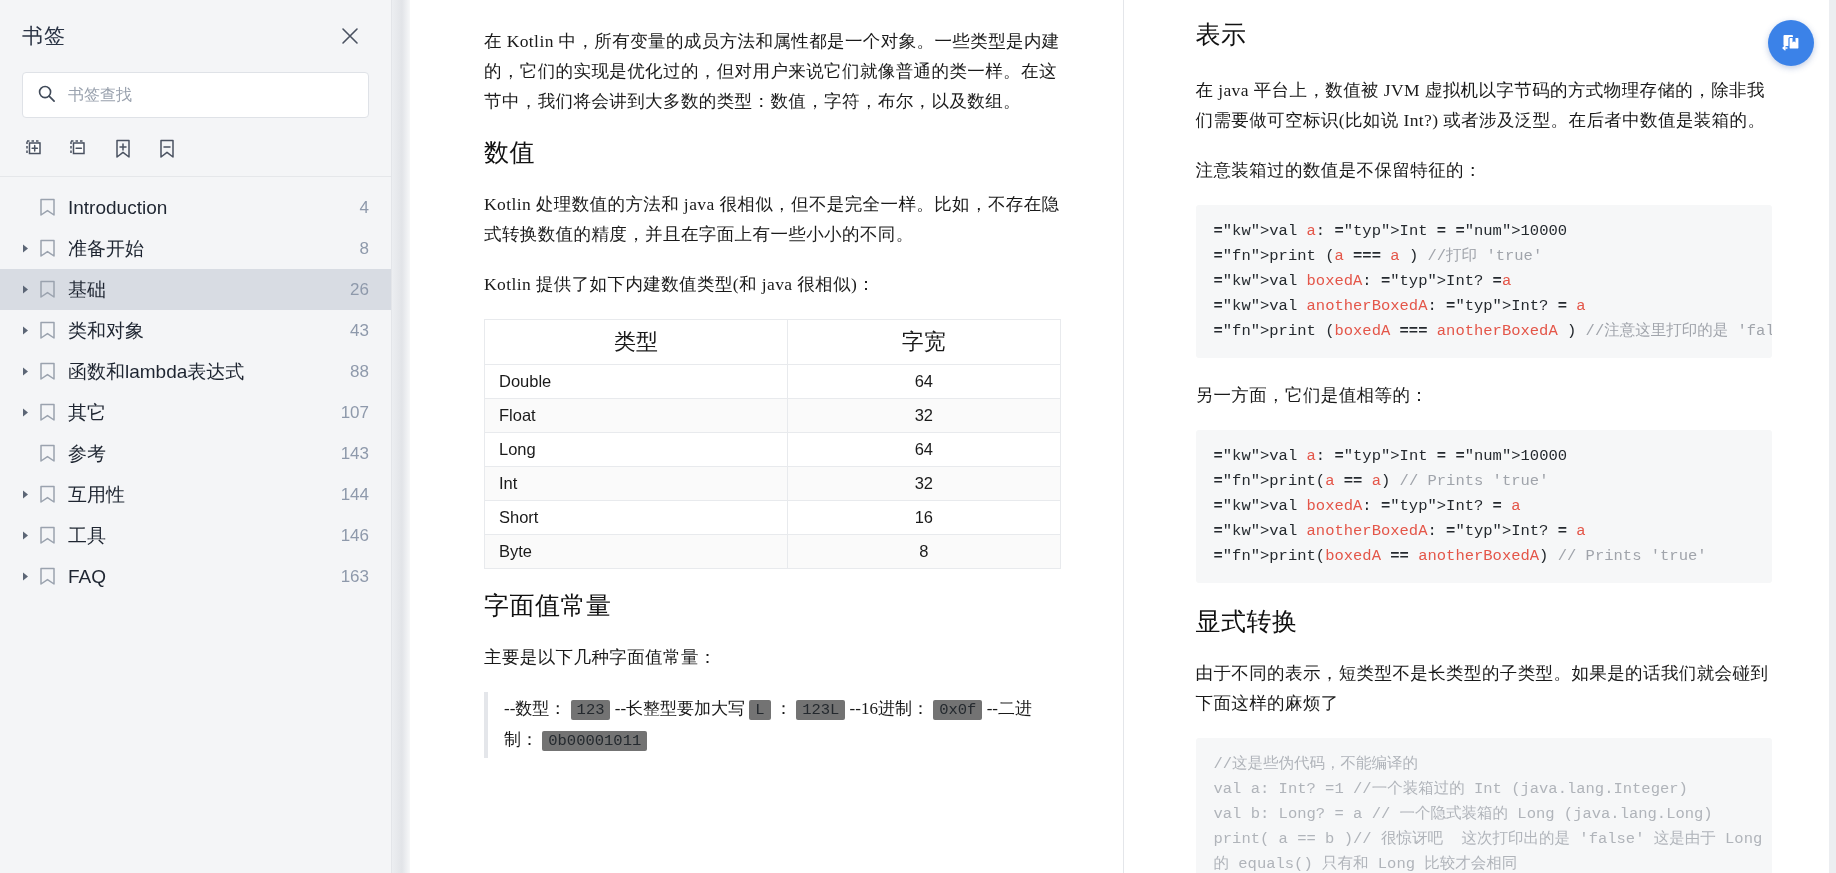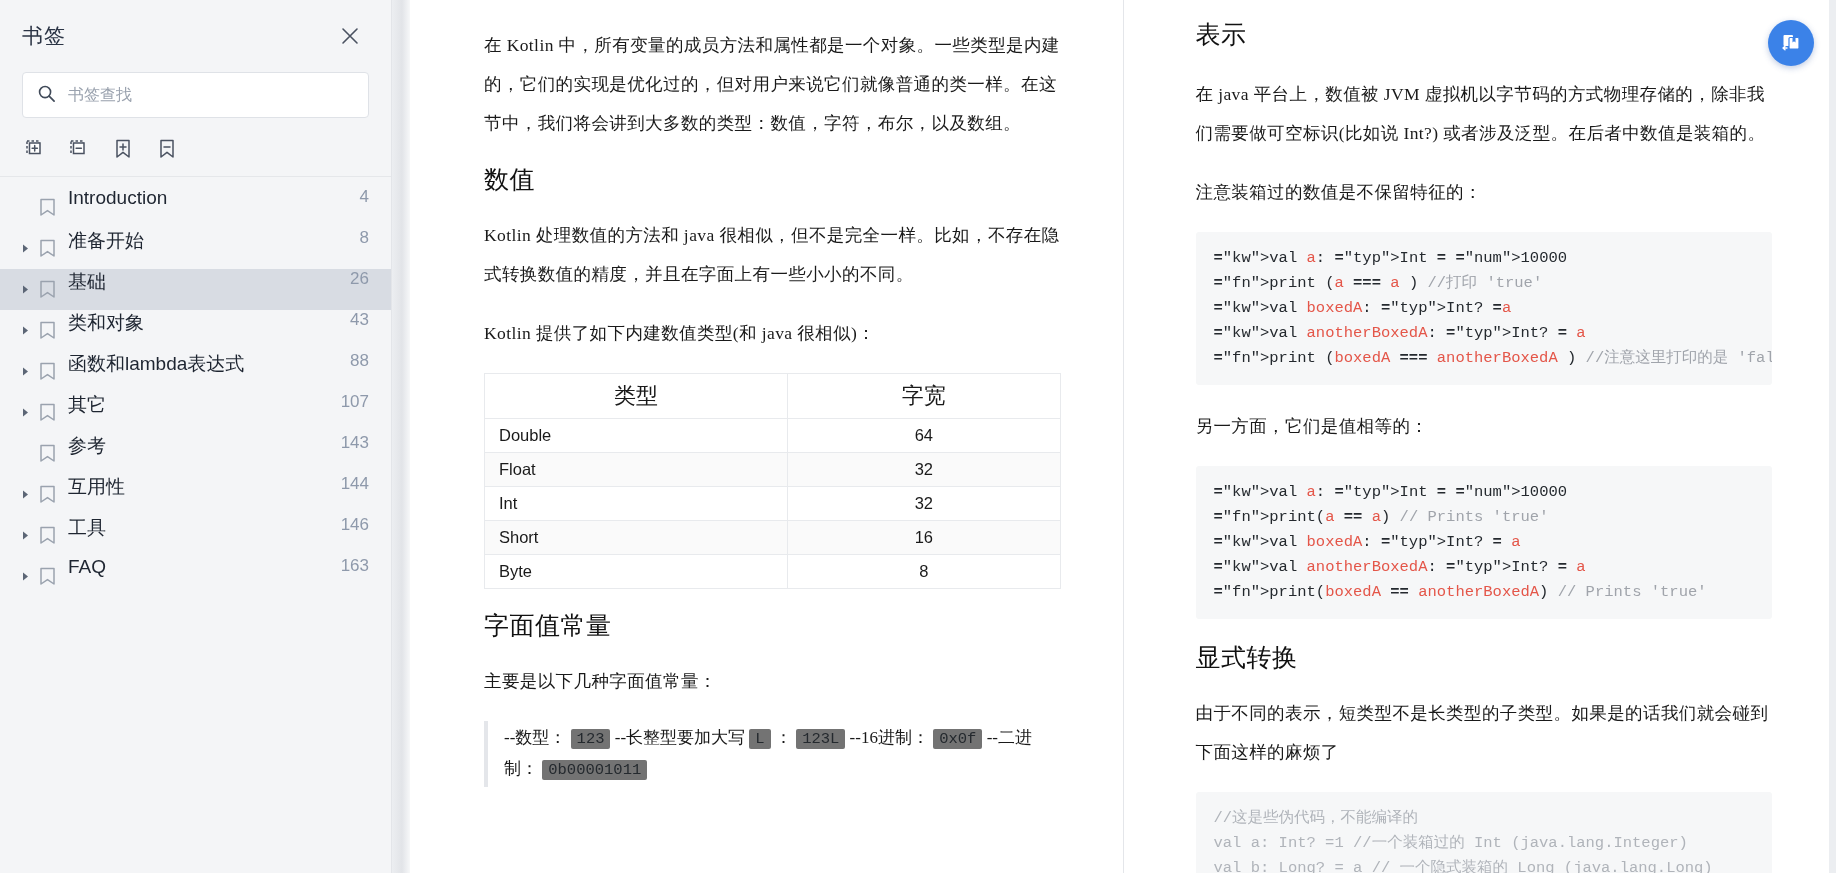--- a/index.html
+++ b/index.html
@@ -52,21 +52,21 @@
     display: flex; align-items: center; gap: 18px;
     padding: 18px 22px 14px 22px;
     border-bottom: 1px solid #e5e7ea;
     margin: 0 0 0 0;
   }
   .sb-tool { width: 26px; height: 26px; cursor: pointer;
     display:flex; align-items:center; justify-content:center; }
 
   .sb-tree { flex: 1 1 auto; overflow: hidden; padding-top: 10px; }
   .tree-row {
-    height: 41px; display: flex; 
+    height: 41px; display: flex; align-items: center;
     padding-right: 22px; cursor: pointer; position: relative;
   }
   .tree-row.selected { background: #d8dce3; }
   .tw {
     width: 22px; flex: 0 0 22px; display: flex;
     align-items: center; justify-content: center; margin-left: 14px;
   }
   .tw.empty { visibility: hidden; }
   .bm-icon { width: 22px; flex: 0 0 22px; margin-right: 10px;
     display: flex; align-items: center; justify-content: center; }
@@ -97,21 +97,21 @@
   .page.right { padding: 18px 64px 0 72px; }
   .col-sep { width: 1px; flex: 0 0 1px; background: #e4e6ea; margin: 0; }
 
   h2.doc-h {
     font-size: 25px; font-weight: normal; color: #111;
     margin: 0 0 24px 0; letter-spacing: .5px;
     font-family: "Liberation Serif", serif;
   }
   h2.doc-h.tight { margin-bottom: 20px; }
   p.doc-p {
-    font-size: 17.5px; line-height: 39px; margin: 0 0 20px 0;
+    font-size: 17.5px; line-height: 30px; margin: 0 0 20px 0;
     color: #1a1a1a; letter-spacing: .4px;
     font-family: "Liberation Serif", serif;
   }
 
   table.doc-t {
     width: 100%; border-collapse: collapse; margin: 4px 0 20px 0;
     border: 1px solid #e2e4e8;
   }
   table.doc-t th, table.doc-t td {
     border: 1px solid #e8eaed; padding: 7px 14px;
@@ -377,20 +377,24 @@
         </tr>
           </thead>
         <tbody id="tbody">
             <tr>
               <td class="c1">Double</td>
               <td class="c2">64</td>
             </tr>
             <tr>
               <td class="c1">Float</td>
               <td class="c2">32</td>
+            </tr>
+            <tr>
+              <td class="c1">Long</td>
+              <td class="c2">64</td>
             </tr>
             <tr>
               <td class="c1">Int</td>
               <td class="c2">32</td>
             </tr>
             <tr>
               <td class="c1">Short</td>
               <td class="c2">16</td>
             </tr>
             <tr>

